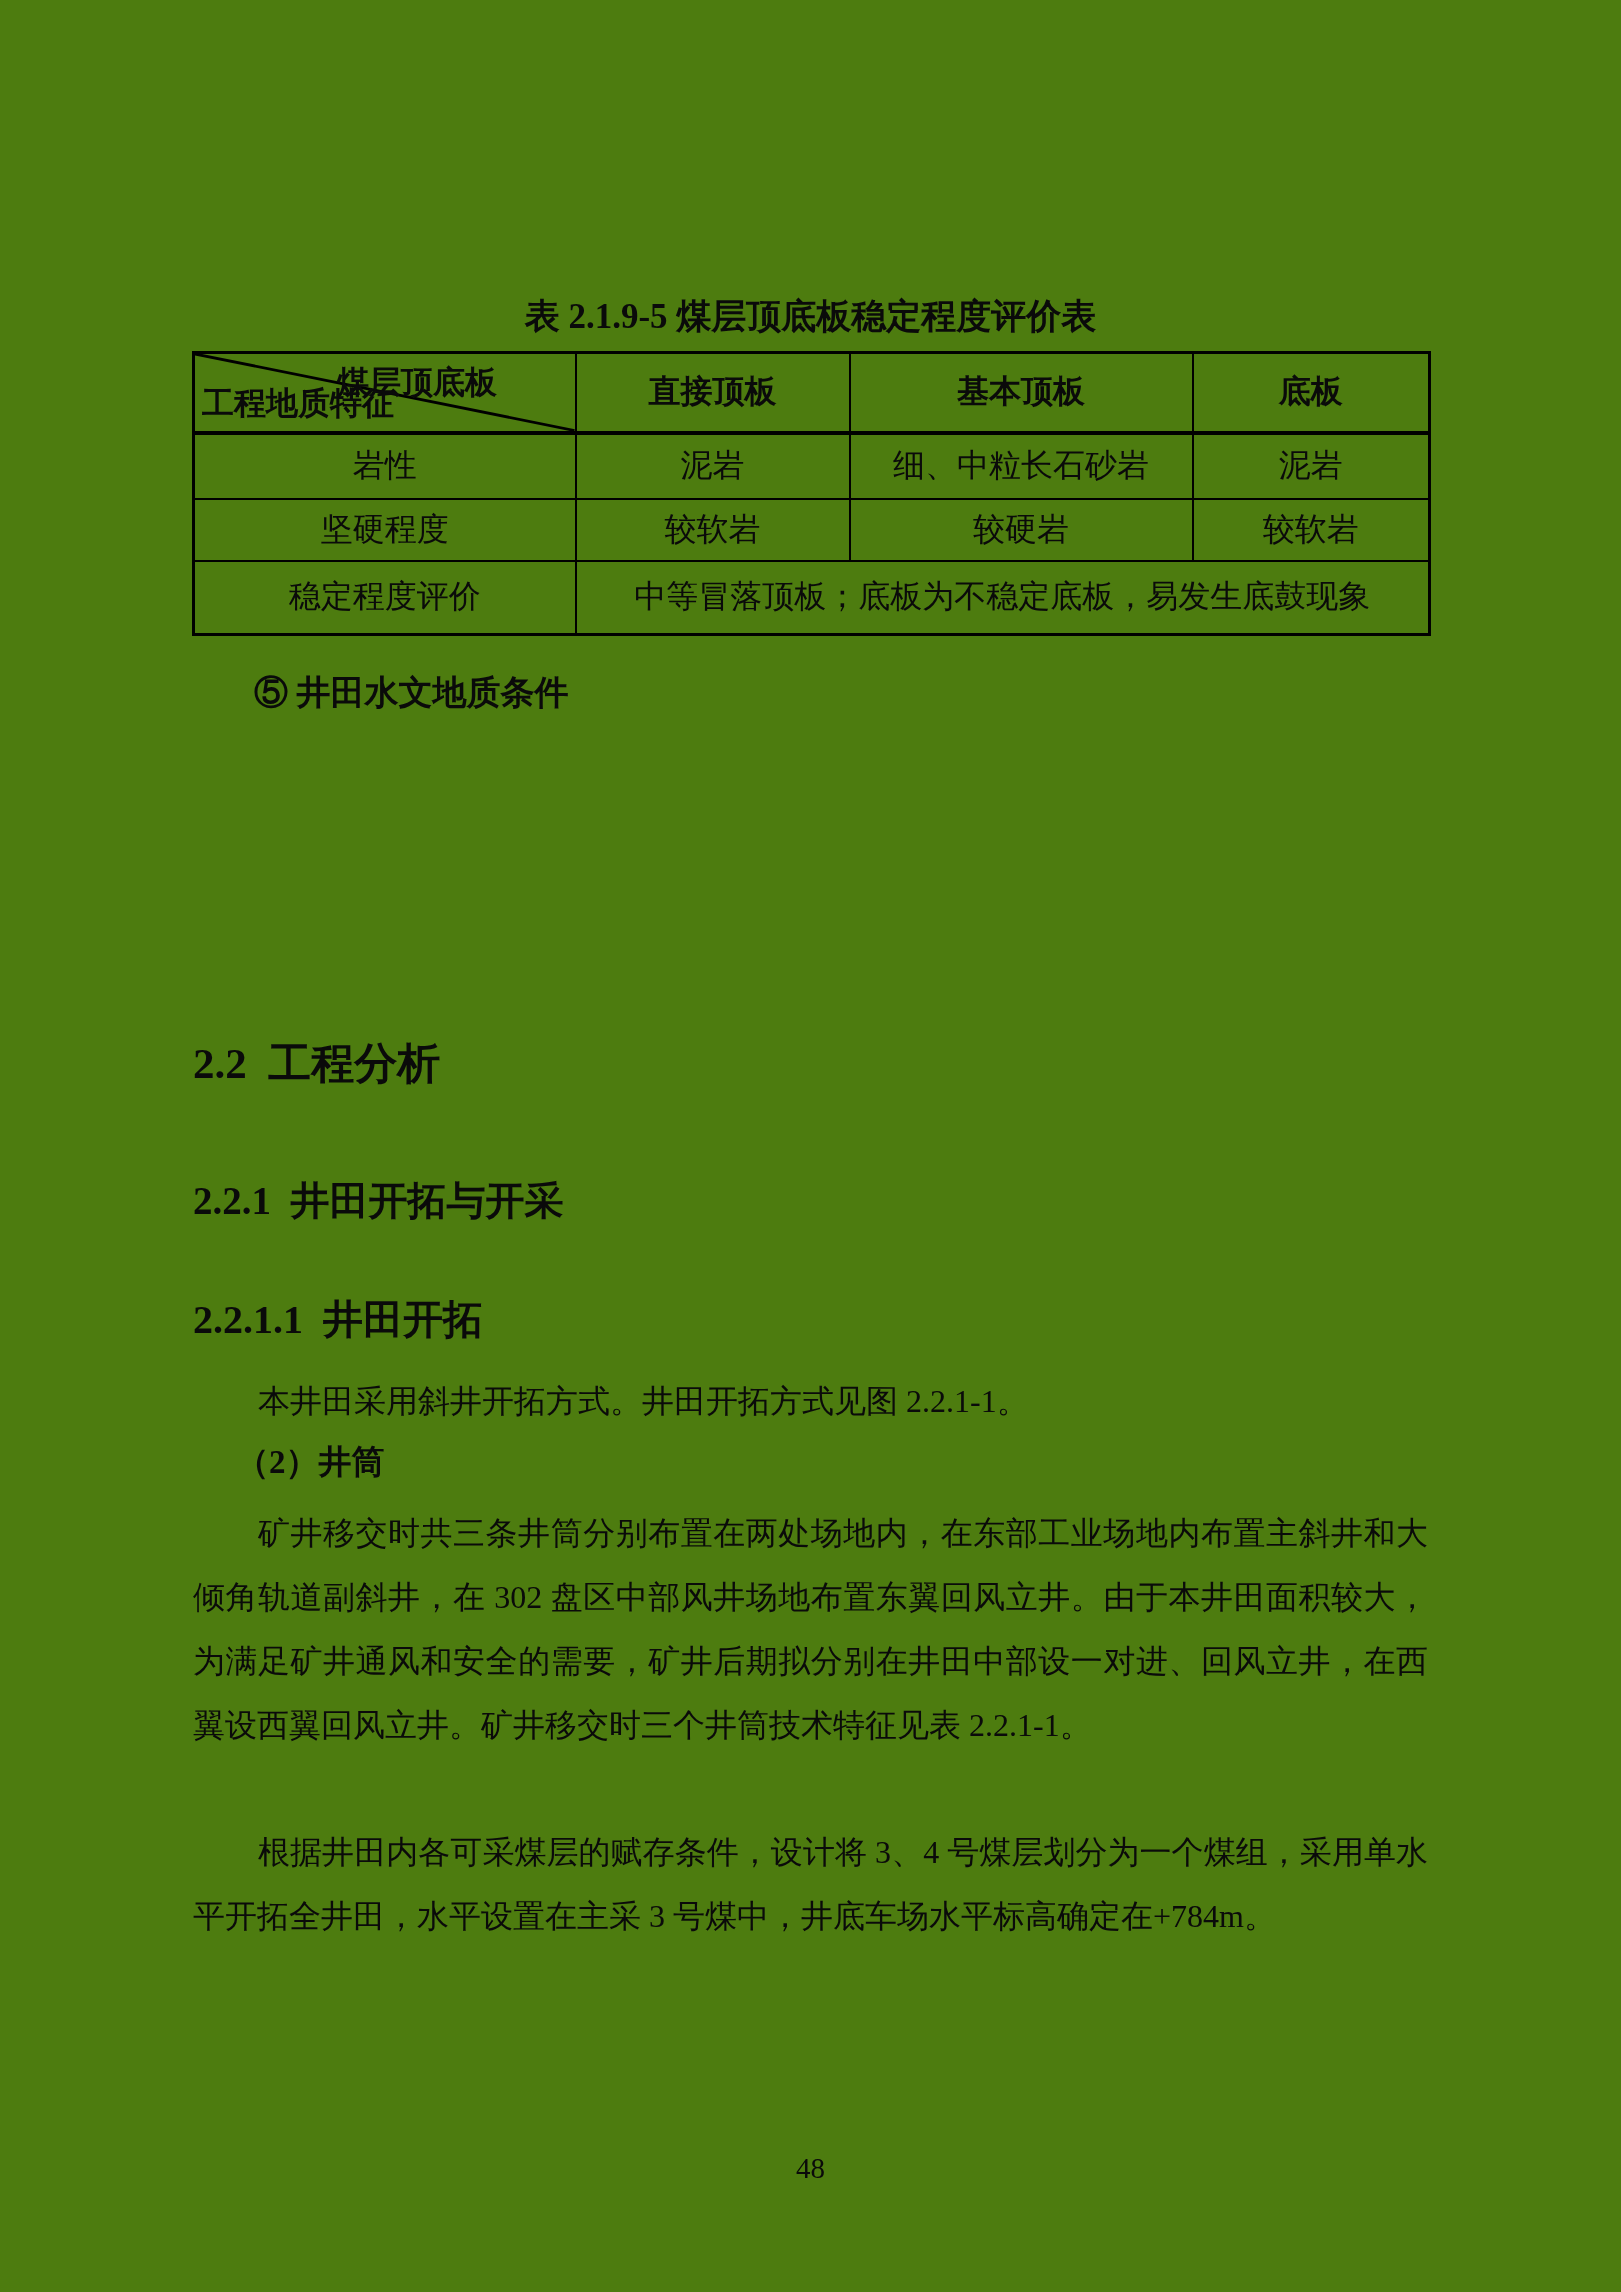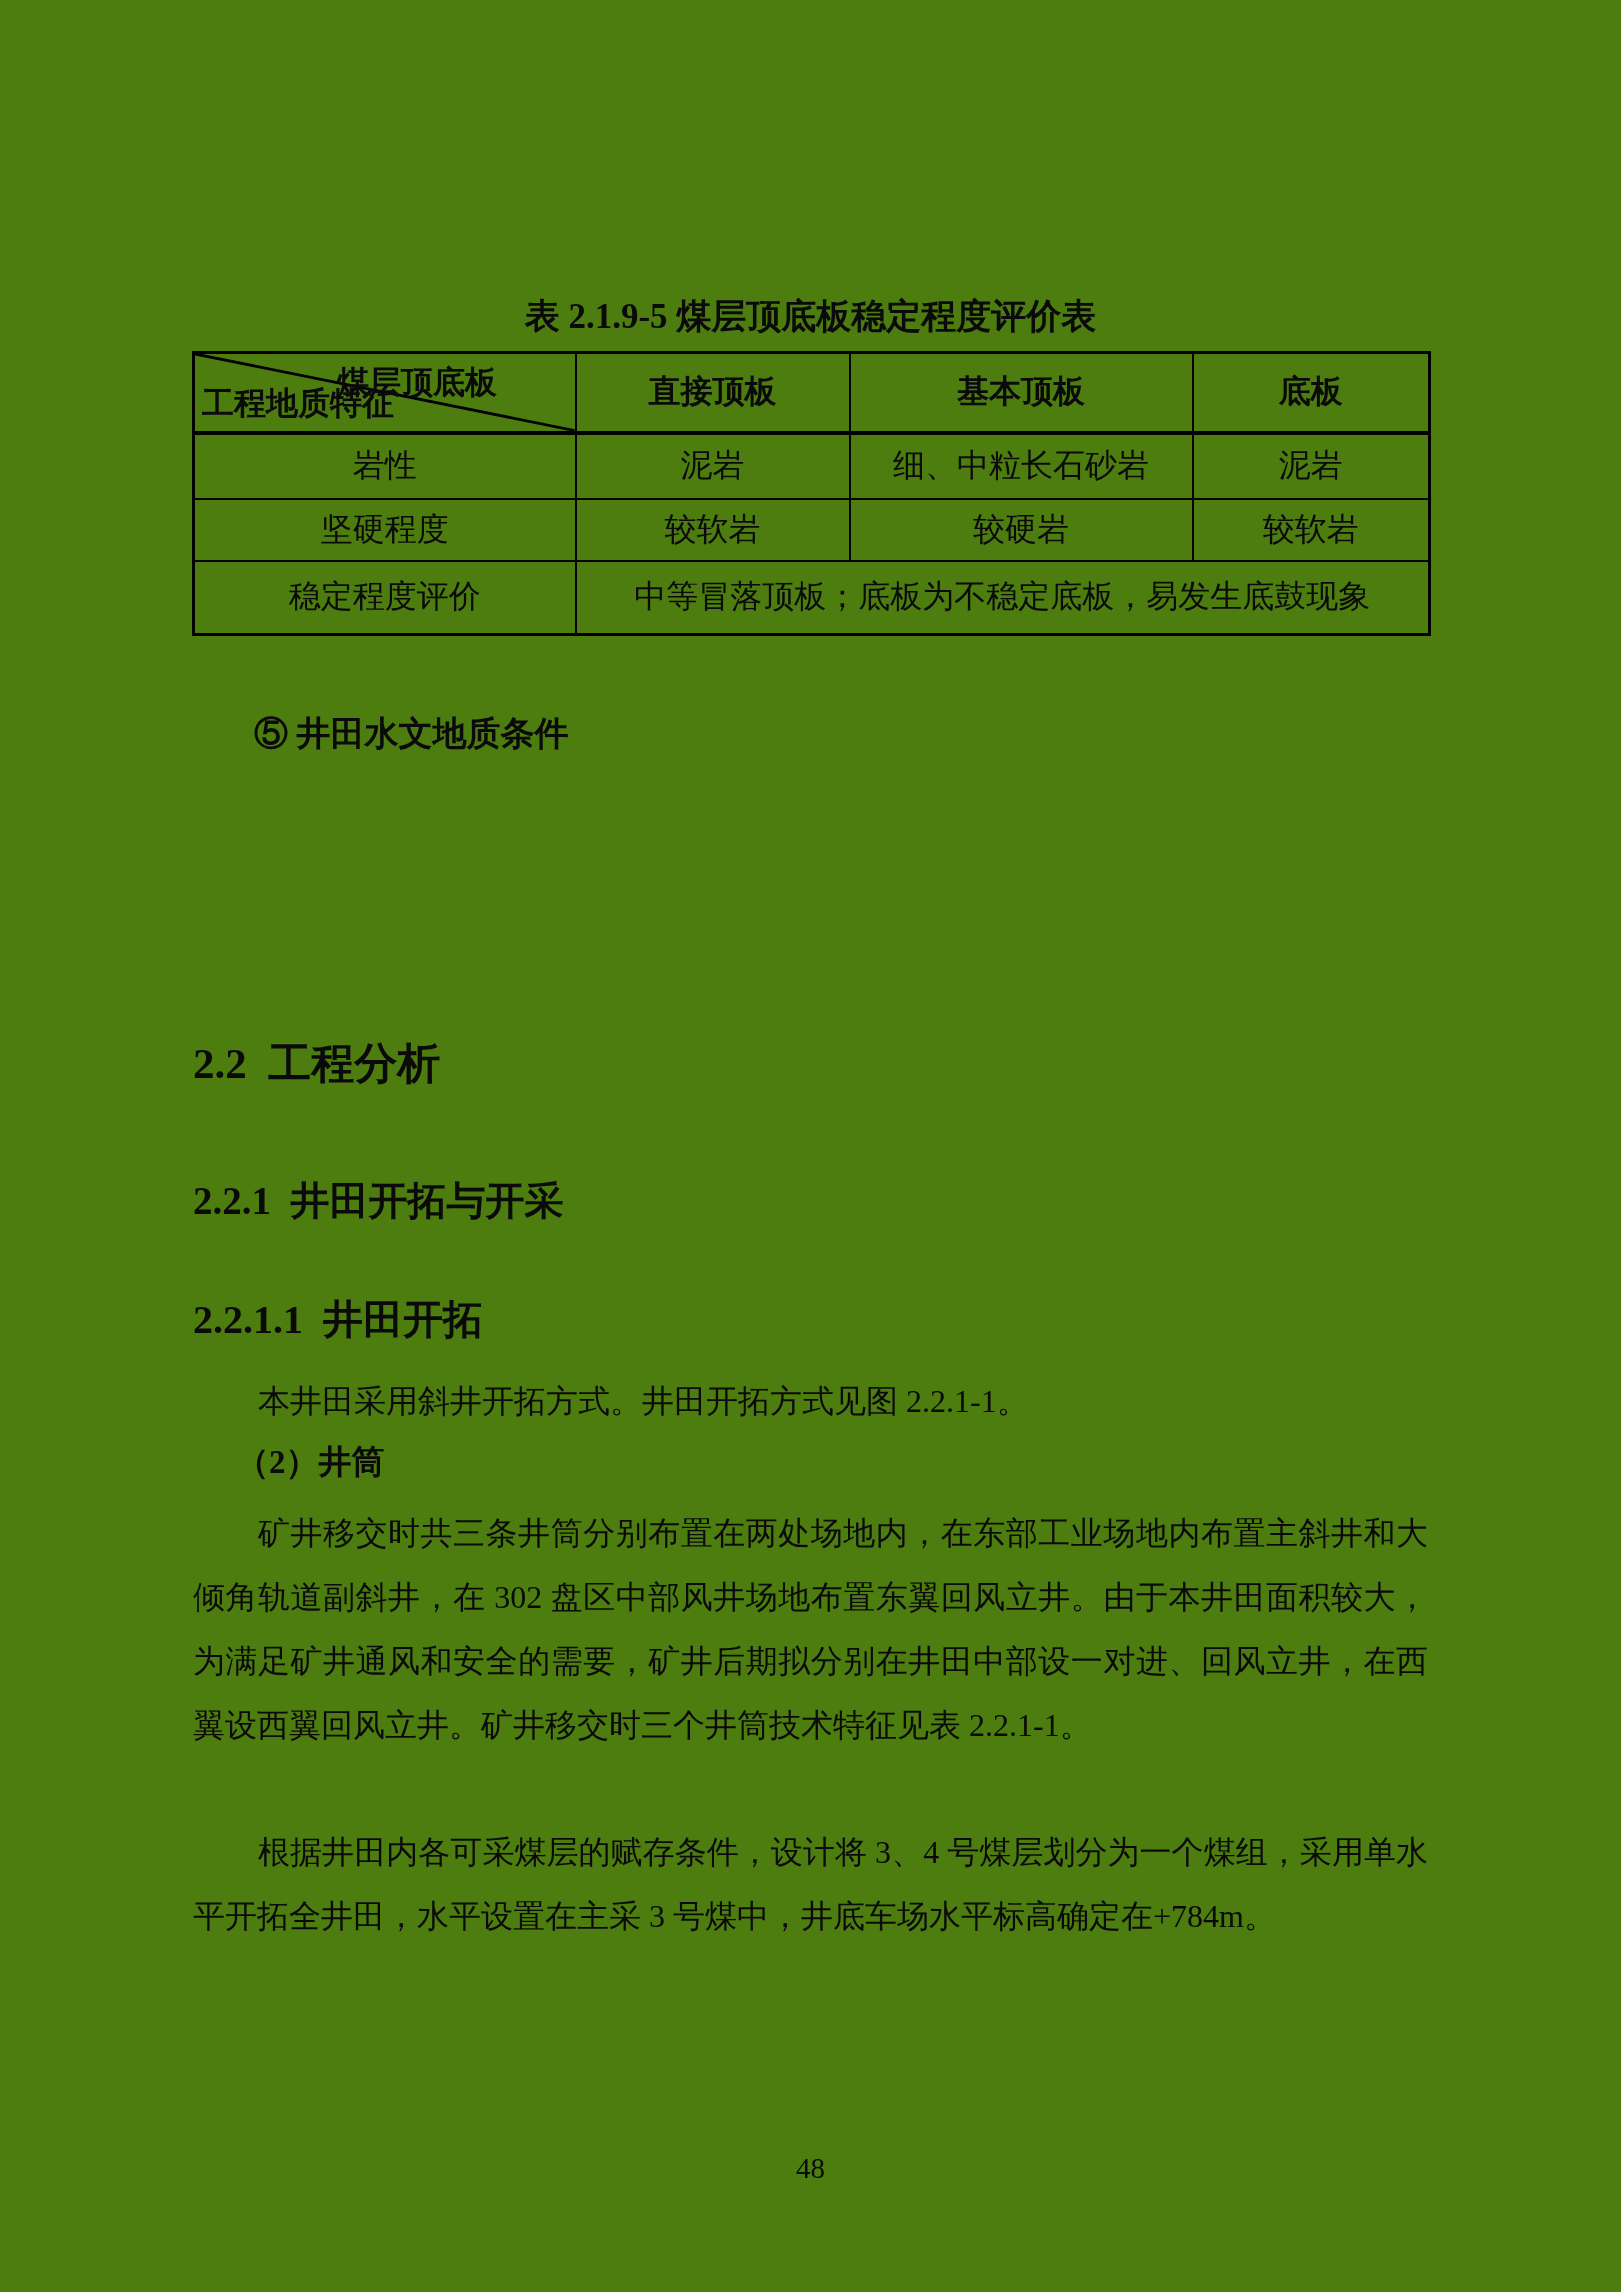--- a/index.html
+++ b/index.html
@@ -47,21 +47,21 @@
   .diag-bottom { position:absolute; bottom:4.9px; left:6.9px;   font-size:32px; white-space:nowrap; }
 
   
   .blk { position:absolute; left:193px; width:1235px; }
 
   .para {
     font-size:32px; line-height:64px;
     text-align:justify; text-indent:65px;
     white-space:pre-wrap;
   }
-  .h-circ { top:714px;  font-size:34px; font-weight:bold; text-indent:61px; line-height:1.2; white-space:pre-wrap; }
+  .h-circ { top:673px;  font-size:34px; font-weight:bold; text-indent:61px; line-height:1.2; white-space:pre-wrap; }
   .h1     { top:1038px; font-size:43px; font-weight:bold; line-height:1.2; white-space:pre-wrap; }
   .h2     { top:1178px; font-size:39px; font-weight:bold; line-height:1.2; white-space:pre-wrap; }
   .h3     { top:1252px; font-size:40px; font-weight:bold; line-height:1.2; white-space:pre-wrap;margin-top:44px; }
   .sub    { font-size:33px; font-weight:bold; text-indent:43px; line-height:1.2; white-space:pre-wrap; }
 
   .p-hydro { top:757px; }
   .sub-1   { top:1313px; }
   .p-1     { top:1369px; }
   .sub-2   { top:1443px; }
   .p-2     { top:1501px; }

